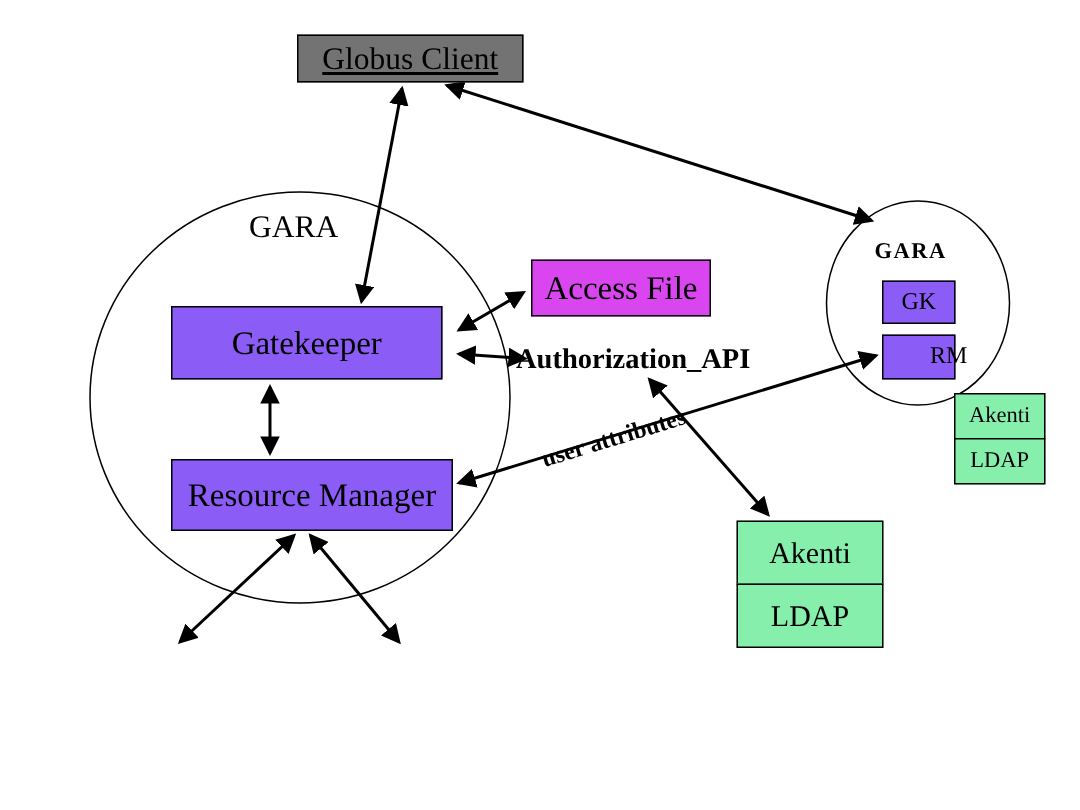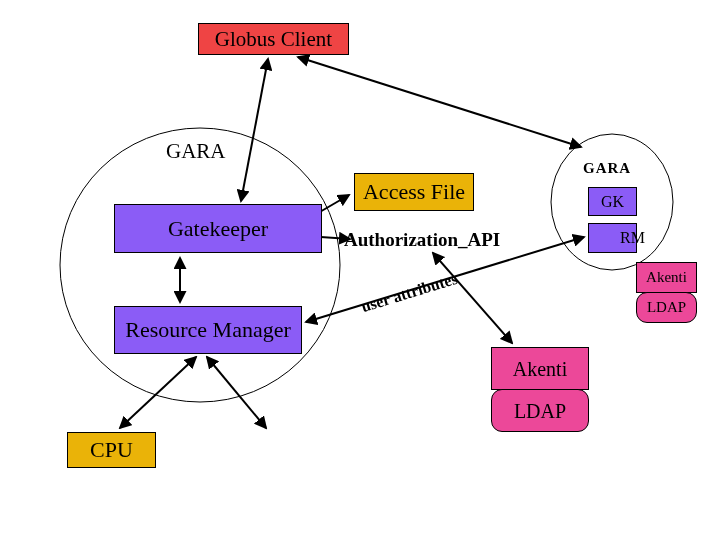--- a/index.html
+++ b/index.html
@@ -16,44 +16,44 @@
   .box {
     position: absolute;
     box-sizing: border-box;
     border: 1px solid #000;
     display: flex;
     align-items: center;
     justify-content: center;
     line-height: 1;
     white-space: nowrap;
   }
-  .bg-lightgreen { background: #ef4444; }
-  .bg-green      { background: #eab308; }
+  .bg-lightgreen { background: #737373; text-decoration: underline; }
+  .bg-green      { background: #d946ef; }
   .bg-orange     { background: #8b5cf6; }
-  .bg-purple     { background: #ec4899; }
+  .bg-purple     { background: #86efac; }
 
   #globus-client    { left: 198px; top: 23px;  width: 151px; height: 32px; font-size: 21px; }
-  #gatekeeper       { left: 114px; top: 204px; width: 208px; height: 49px; font-size: 22px; text-align: right; }
+  #gatekeeper       { left: 114px; top: 204px; width: 181px; height: 49px; font-size: 22px; text-align: right; }
   #access-file      { left: 354px; top: 173px; width: 120px; height: 38px; font-size: 22px; }
   #resource-manager { left: 114px; top: 306px; width: 188px; height: 48px; font-size: 22px; }
   #cpu              { left: 67px;  top: 432px; width: 89px;  height: 36px; font-size: 22px; }
   #router           { left: 228px; top: 432px; width: 90px;  height: 36px; font-size: 22px; }
   #gk-box           { left: 588px; top: 187px; width: 49px;  height: 29px; font-size: 16px; }
   #rm-box           { left: 588px; top: 223px; width: 49px;  height: 30px; font-size: 16px; padding-left: 40px; }
 
   .stack { position: absolute; }
   .stack .cell {
     box-sizing: border-box;
     border: 1px solid #000;
     display: flex;
     align-items: center;
     justify-content: center;
     line-height: 1;
   }
-  .stack .cell + .cell { margin-top: -1px; border-radius: 11px; }
+  .stack .cell + .cell { margin-top: -1px; }
   #akenti-side { left: 636px; top: 262px; width: 61px; font-size: 15px; }
   #akenti-side .cell { width: 61px; height: 31px; }
   #akenti-main { left: 491px; top: 347px; width: 98px; font-size: 20px; }
   #akenti-main .cell { width: 98px; height: 43px; }
 
   .plain-label { position: absolute; line-height: 1; white-space: nowrap; }
   #gara-outer-label { left: 166px; top: 141px; font-size: 21px; }
   #gara-inner-label { left: 583px; top: 161px; font-size: 15px; font-weight: bold; letter-spacing: 1px; }
   #authorization-api-label { left: 344px; top: 230px; font-size: 19px; font-weight: bold; }
   #user-attributes-label {
@@ -101,21 +101,20 @@
   <div id="gatekeeper" class="box bg-orange">Gatekeeper</div>
 
   <div id="access-file" class="box bg-green">Access File</div>
 
   <div id="authorization-api-label" class="plain-label">Authorization_API</div>
 
   <div id="resource-manager" class="box bg-orange">Resource Manager</div>
 
   <div id="user-attributes-label" class="plain-label">user attributes</div>
 
-  <div id="cpu" class="box bg-green">CPU</div>
 
 
   <div id="gara-inner-label" class="plain-label">GARA</div>
 
   <div id="gk-box" class="box bg-orange">GK</div>
 
   <div id="rm-box" class="box bg-orange">RM</div>
 
   <div id="akenti-side" class="stack">
     <div class="cell bg-purple">Akenti</div>

